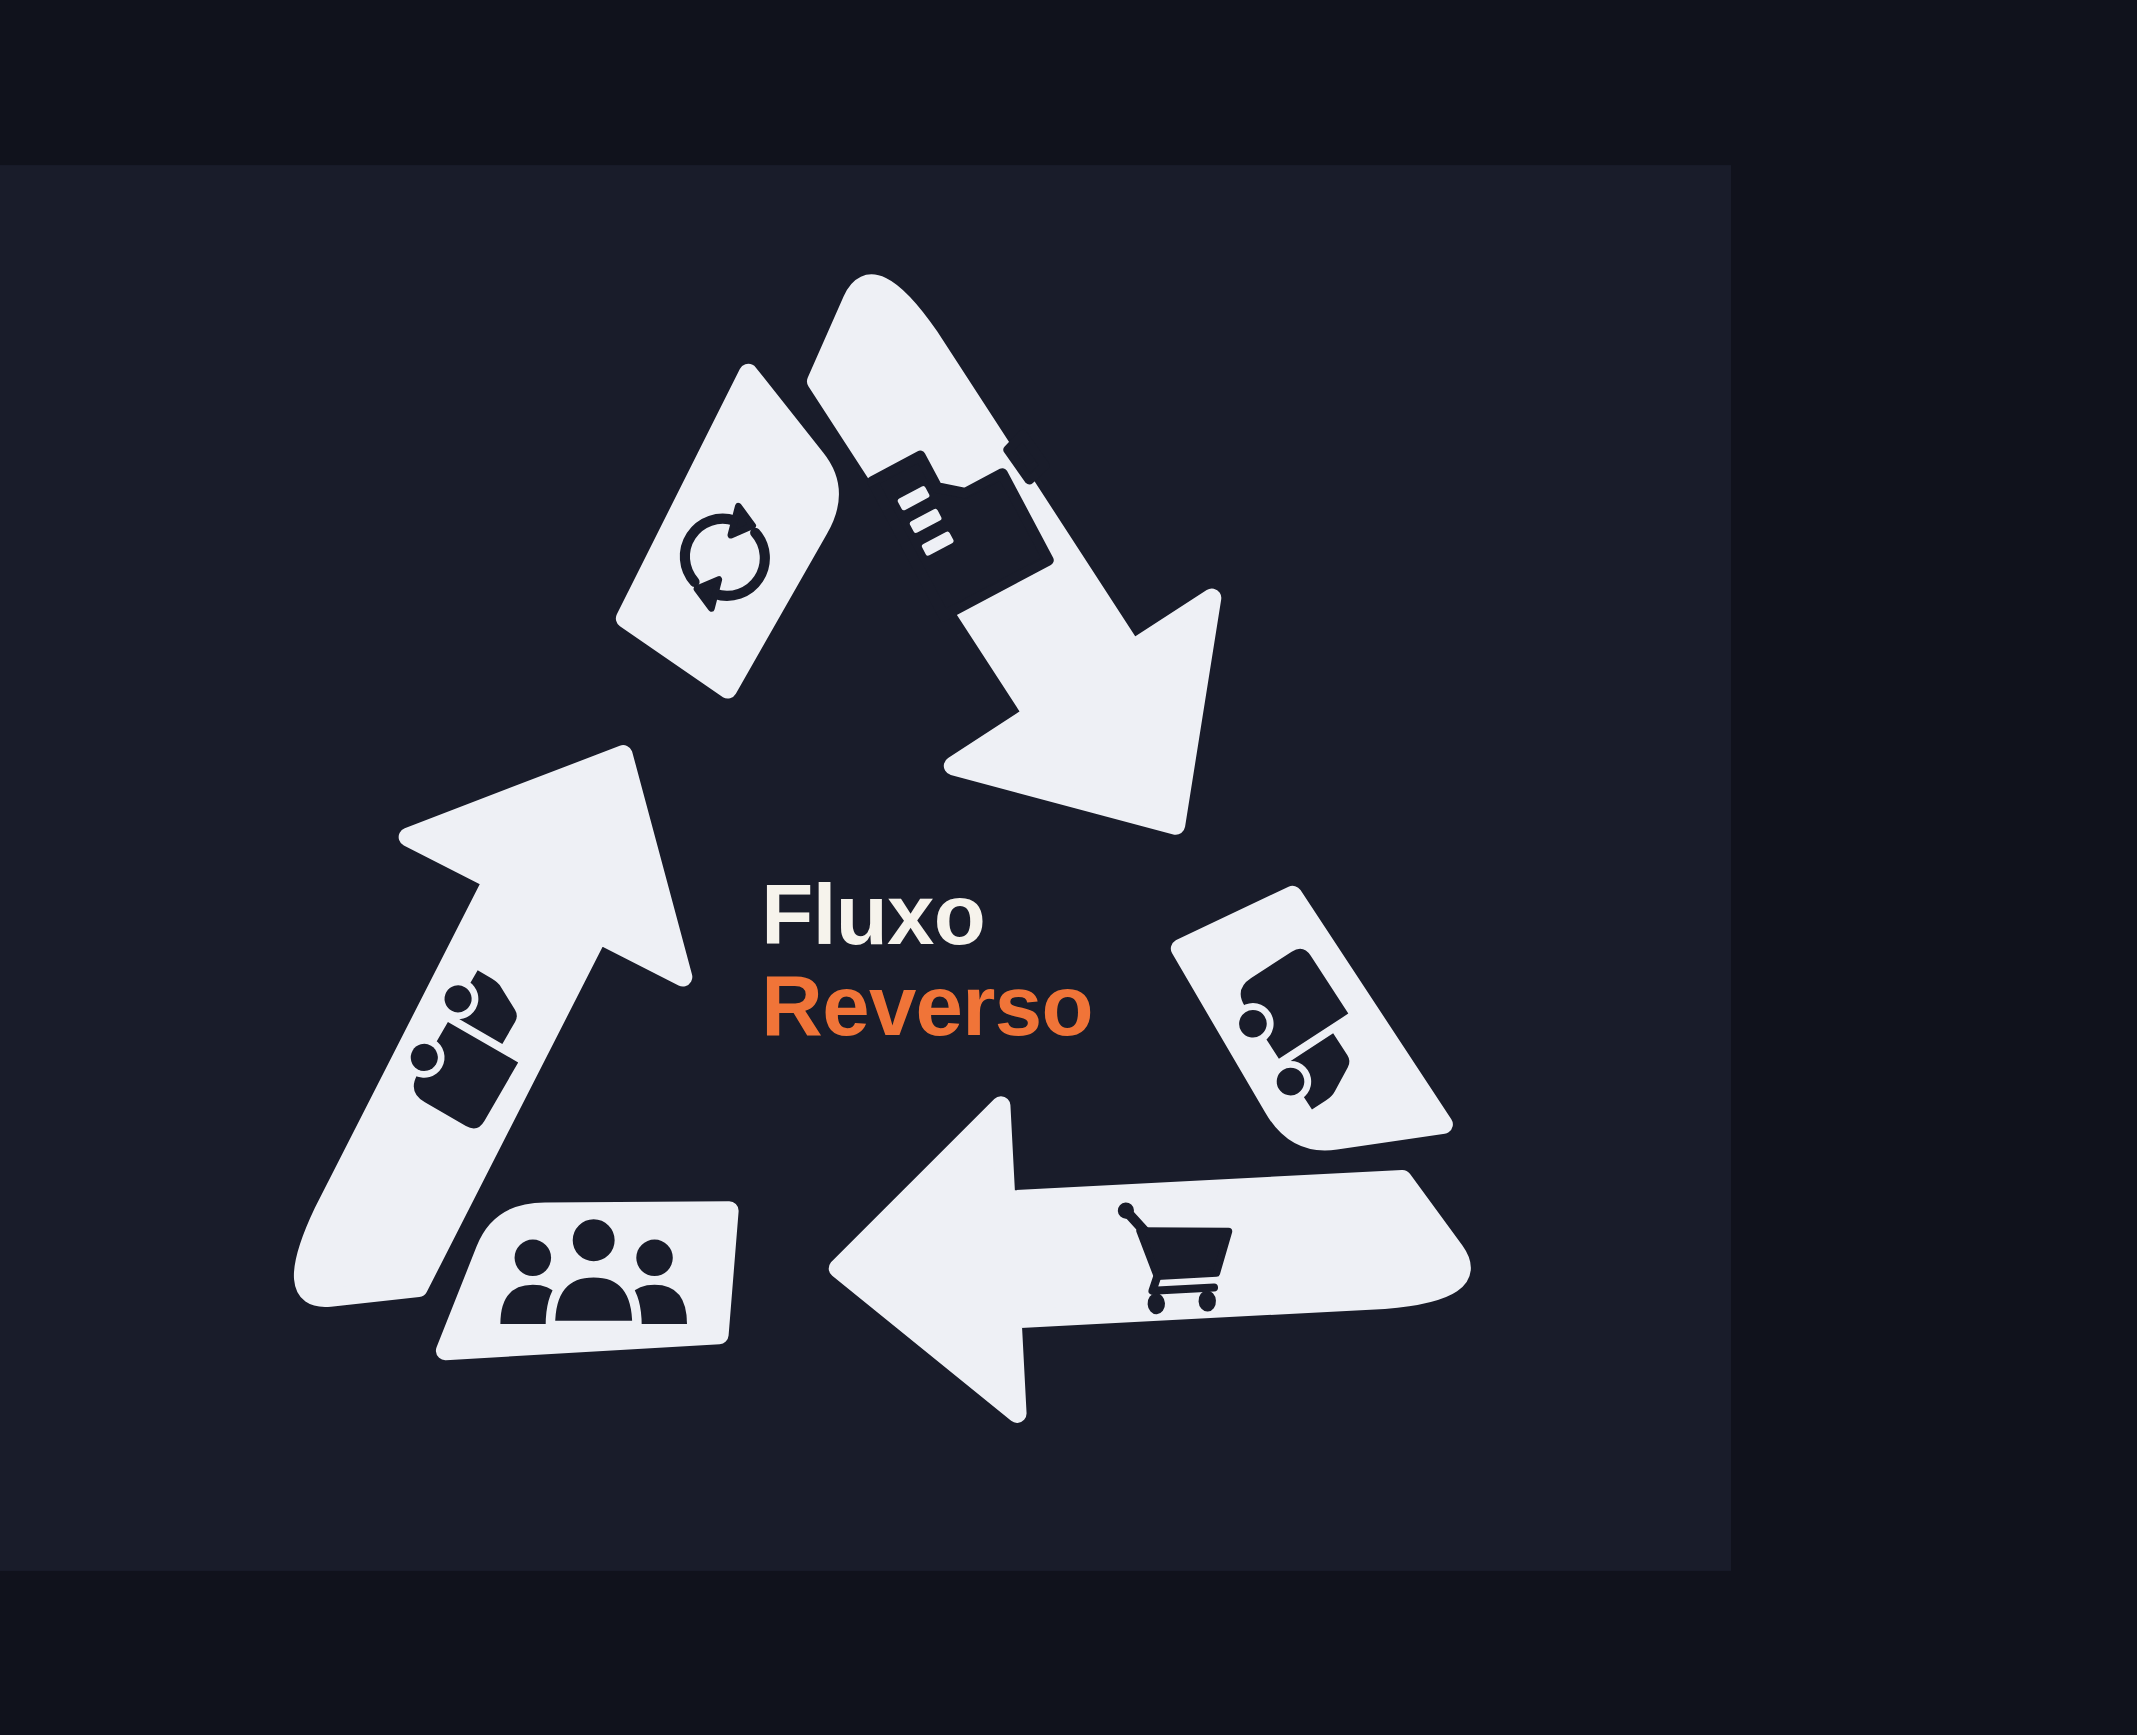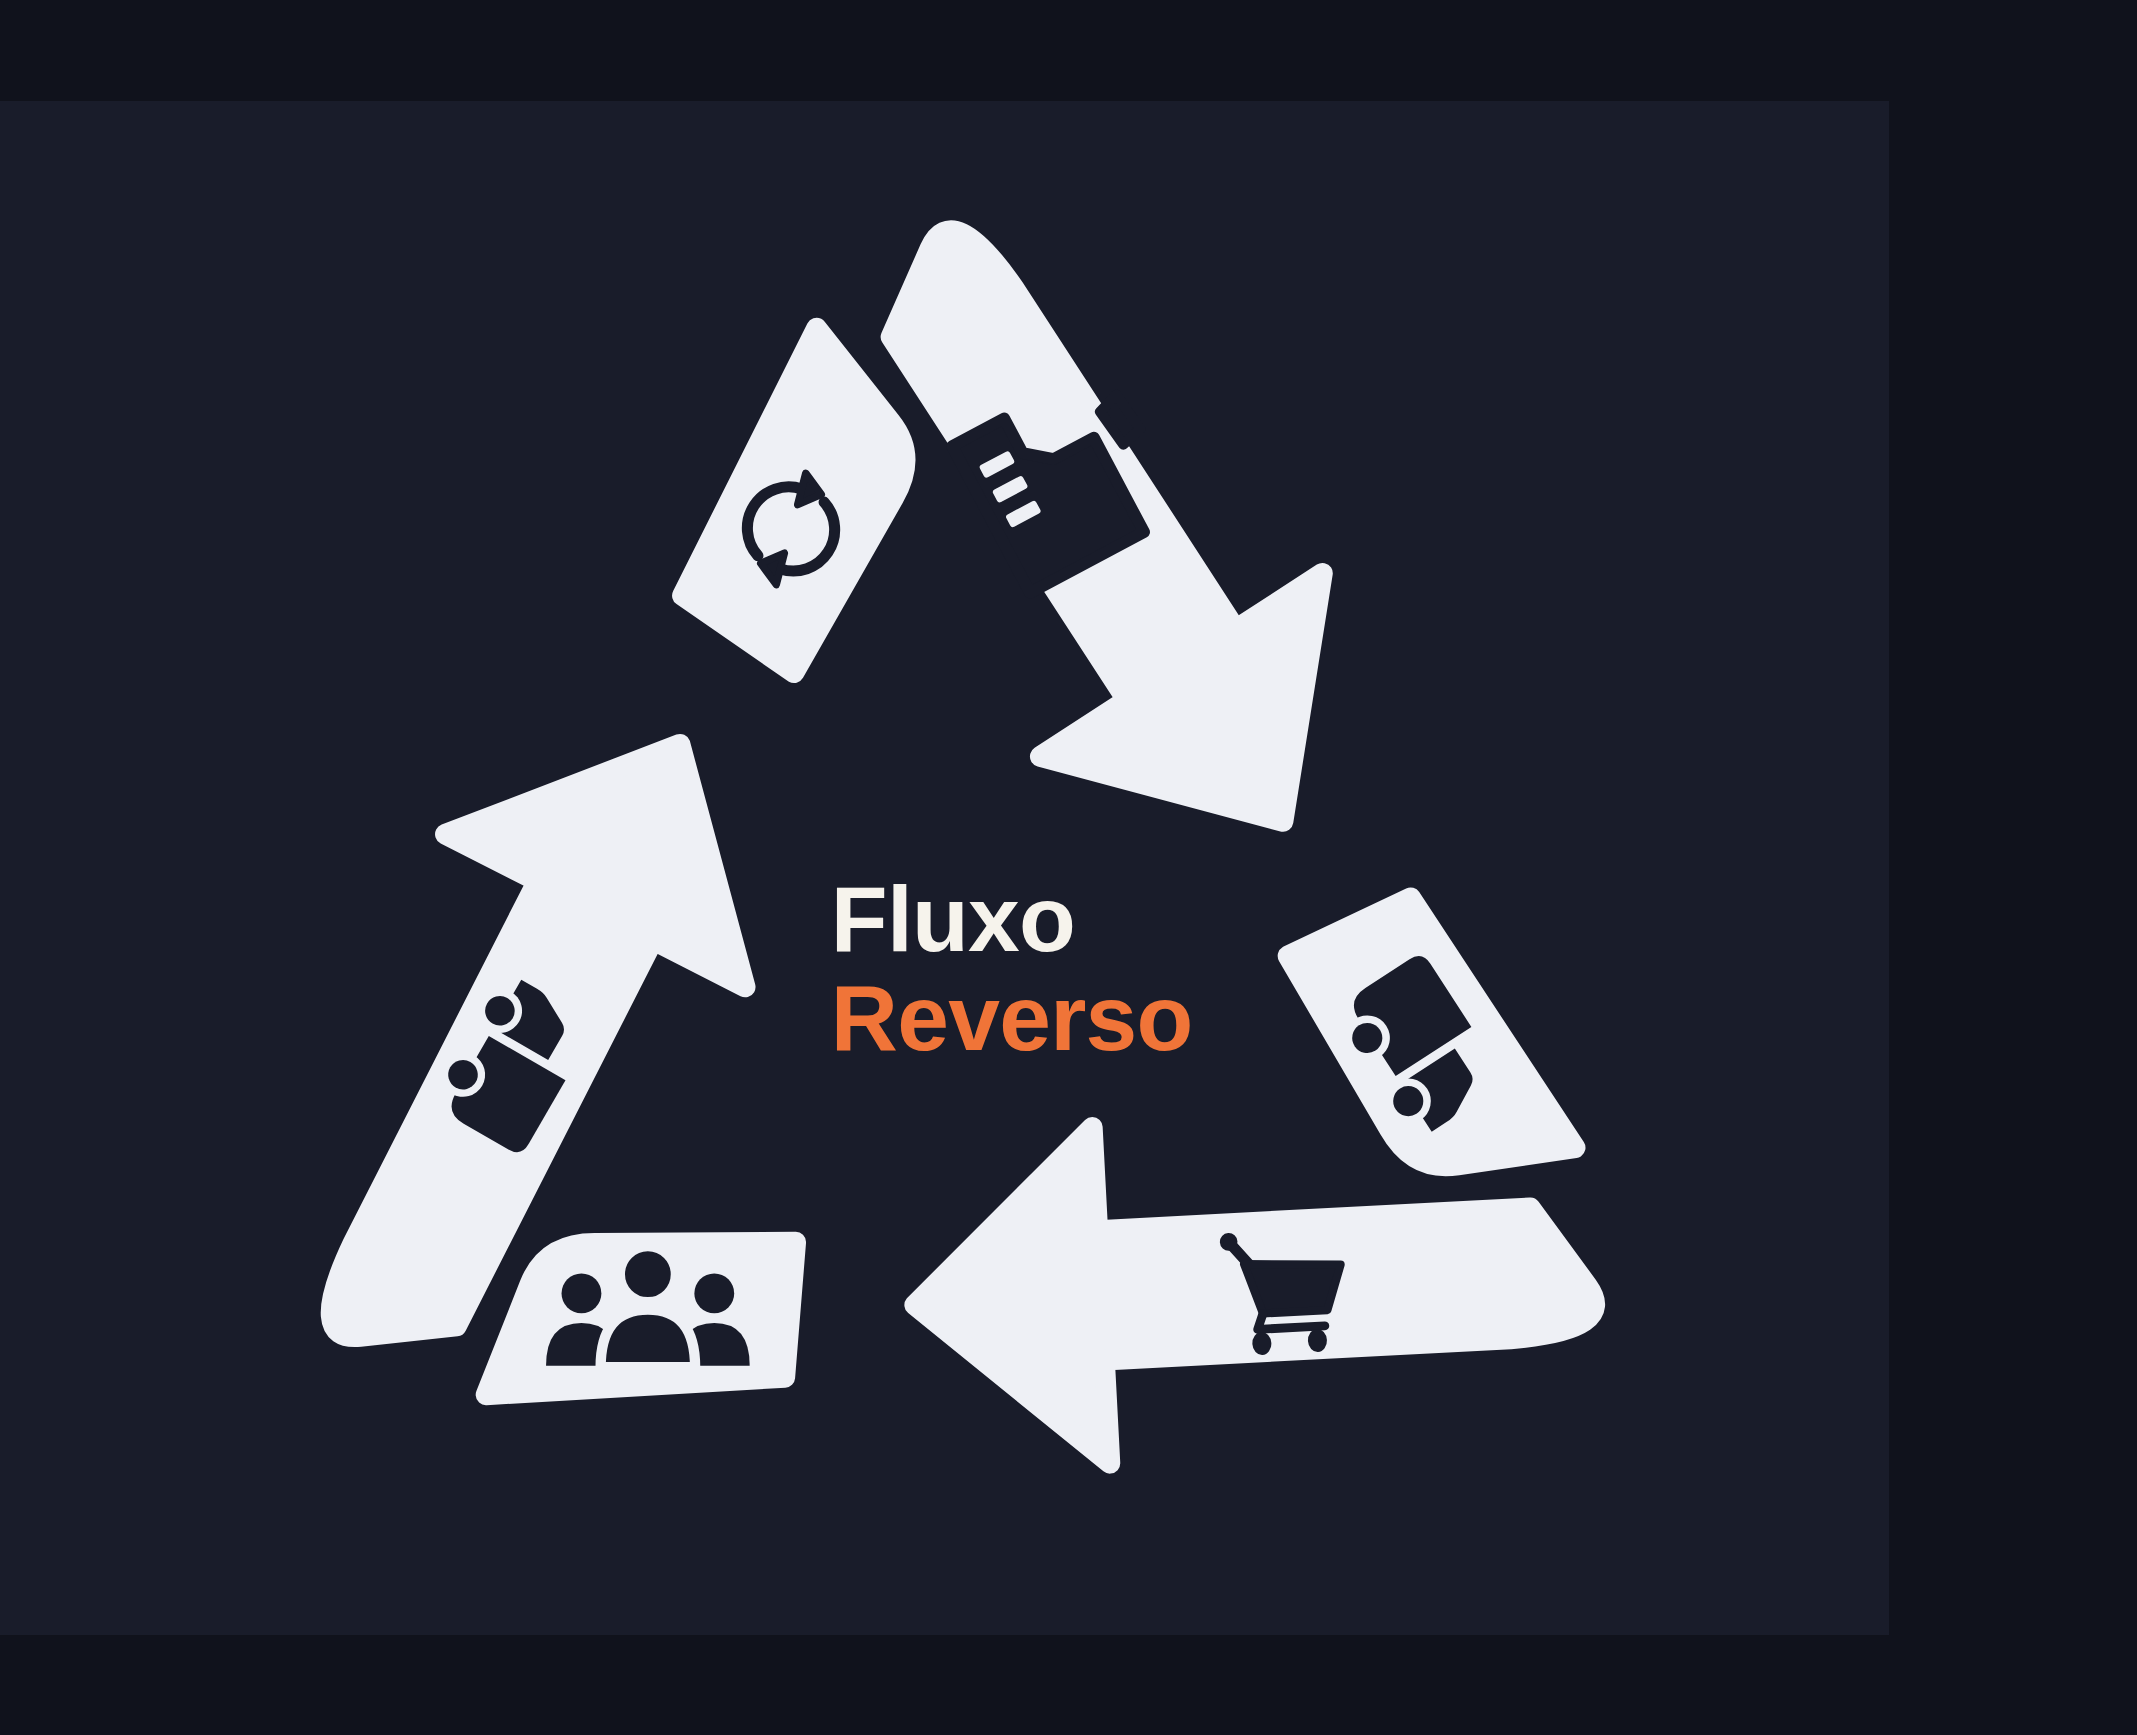--- a/index.html
+++ b/index.html
@@ -1,18 +1,18 @@
 <!DOCTYPE html>
 <html style="font-size:13.4px"><head>
 <meta charset="utf-8">
 <style>
   html,body{margin:0;padding:0;background:#10121c;}
   .stage{
     position:relative;
-    width:1889px;height:1736px;
+    width:1731px;height:1736px;
     overflow:hidden;
     font-family:"Liberation Sans", sans-serif;
     border-radius:16px;
   }
   .stage svg{display:block;width:100%;height:100%;}
   .piece{stroke-linejoin:round;stroke-linecap:round;}
   .logo-line{font-weight:bold;letter-spacing:-1px;}
 </style>
 </head>
 <body>

